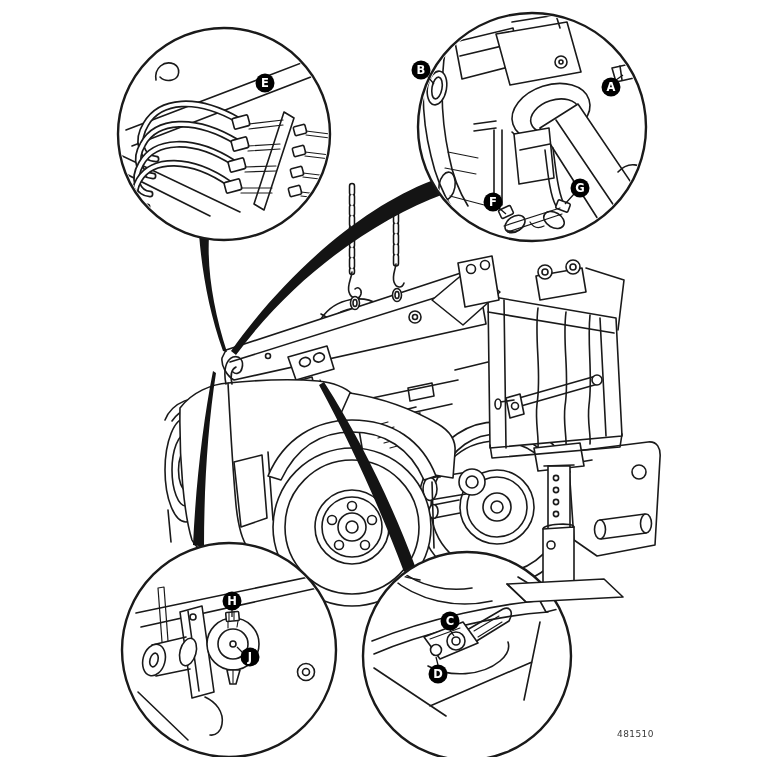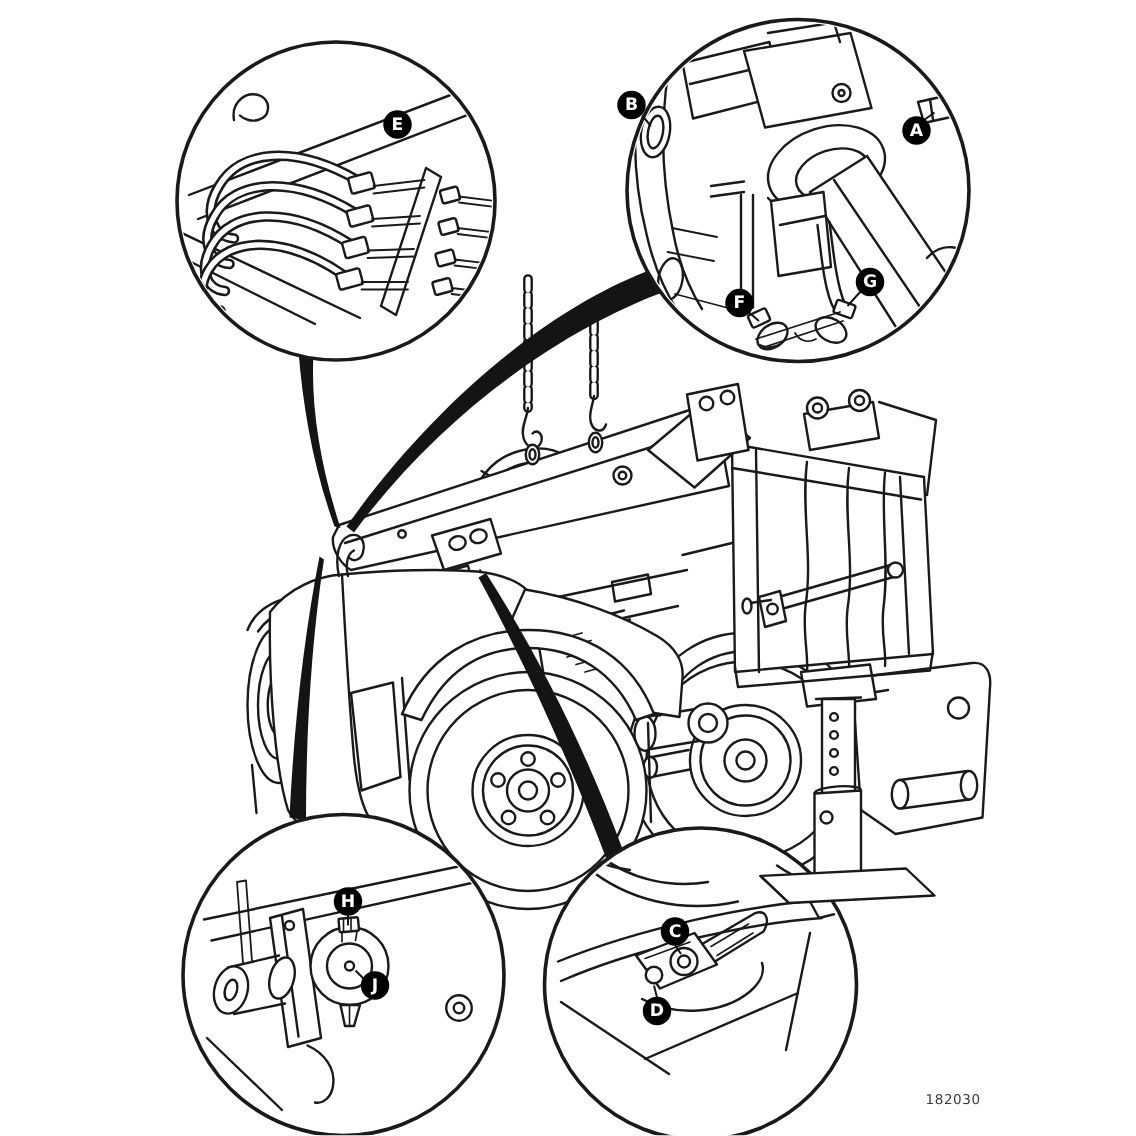--- a/index.html
+++ b/index.html
@@ -343,14 +343,14 @@
   <div class="badge" style="left:611px;top:87px">A</div>
   <div class="badge" style="left:421px;top:70px">B</div>
   <div class="badge" style="left:450px;top:621px">C</div>
   <div class="badge" style="left:438px;top:674px">D</div>
   <div class="badge" style="left:265px;top:83px">E</div>
   <div class="badge" style="left:493px;top:202px">F</div>
   <div class="badge" style="left:580px;top:188px">G</div>
   <div class="badge" style="left:232px;top:601px">H</div>
   <div class="badge" style="left:250px;top:657px">J</div>
 
-  <div class="fig-number">182030</div>
+  <div class="fig-number">481510</div>
 </div>
 
 </body></html>

